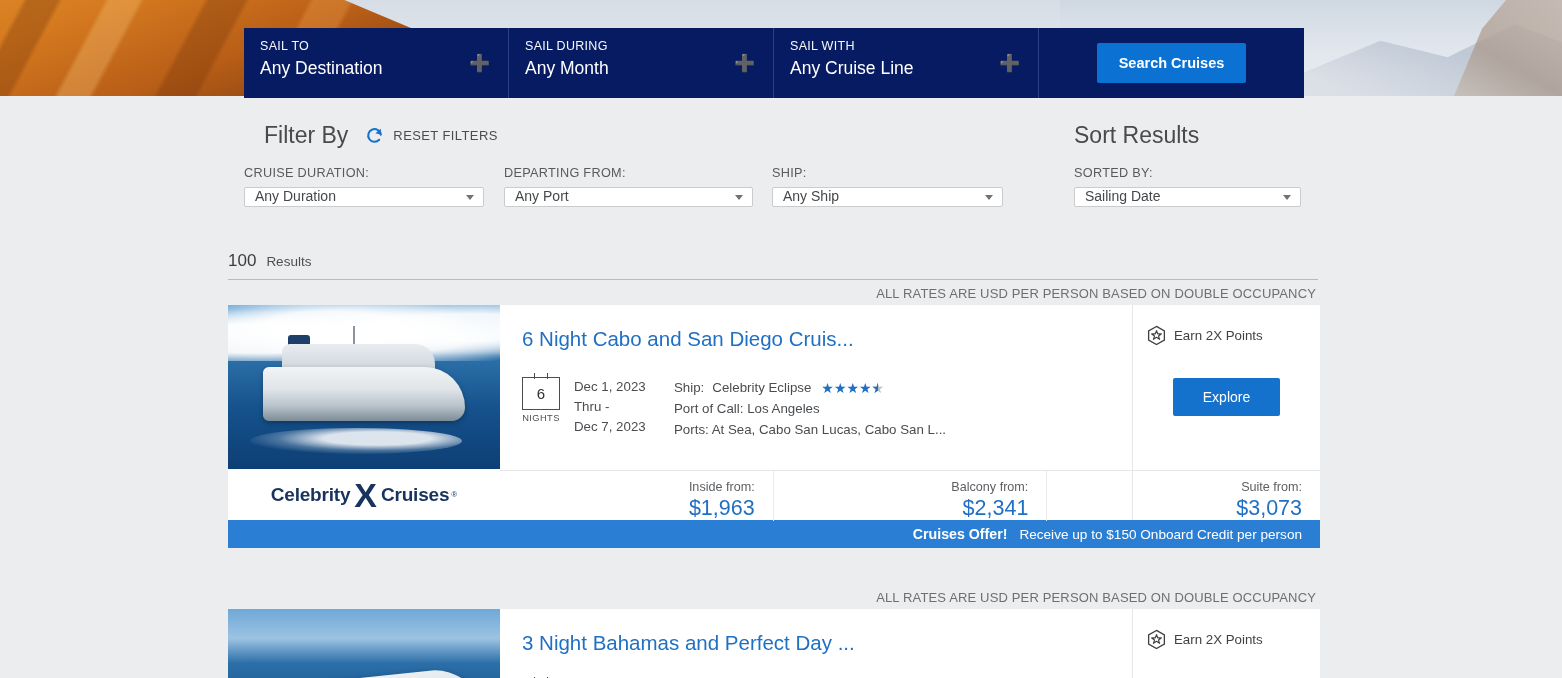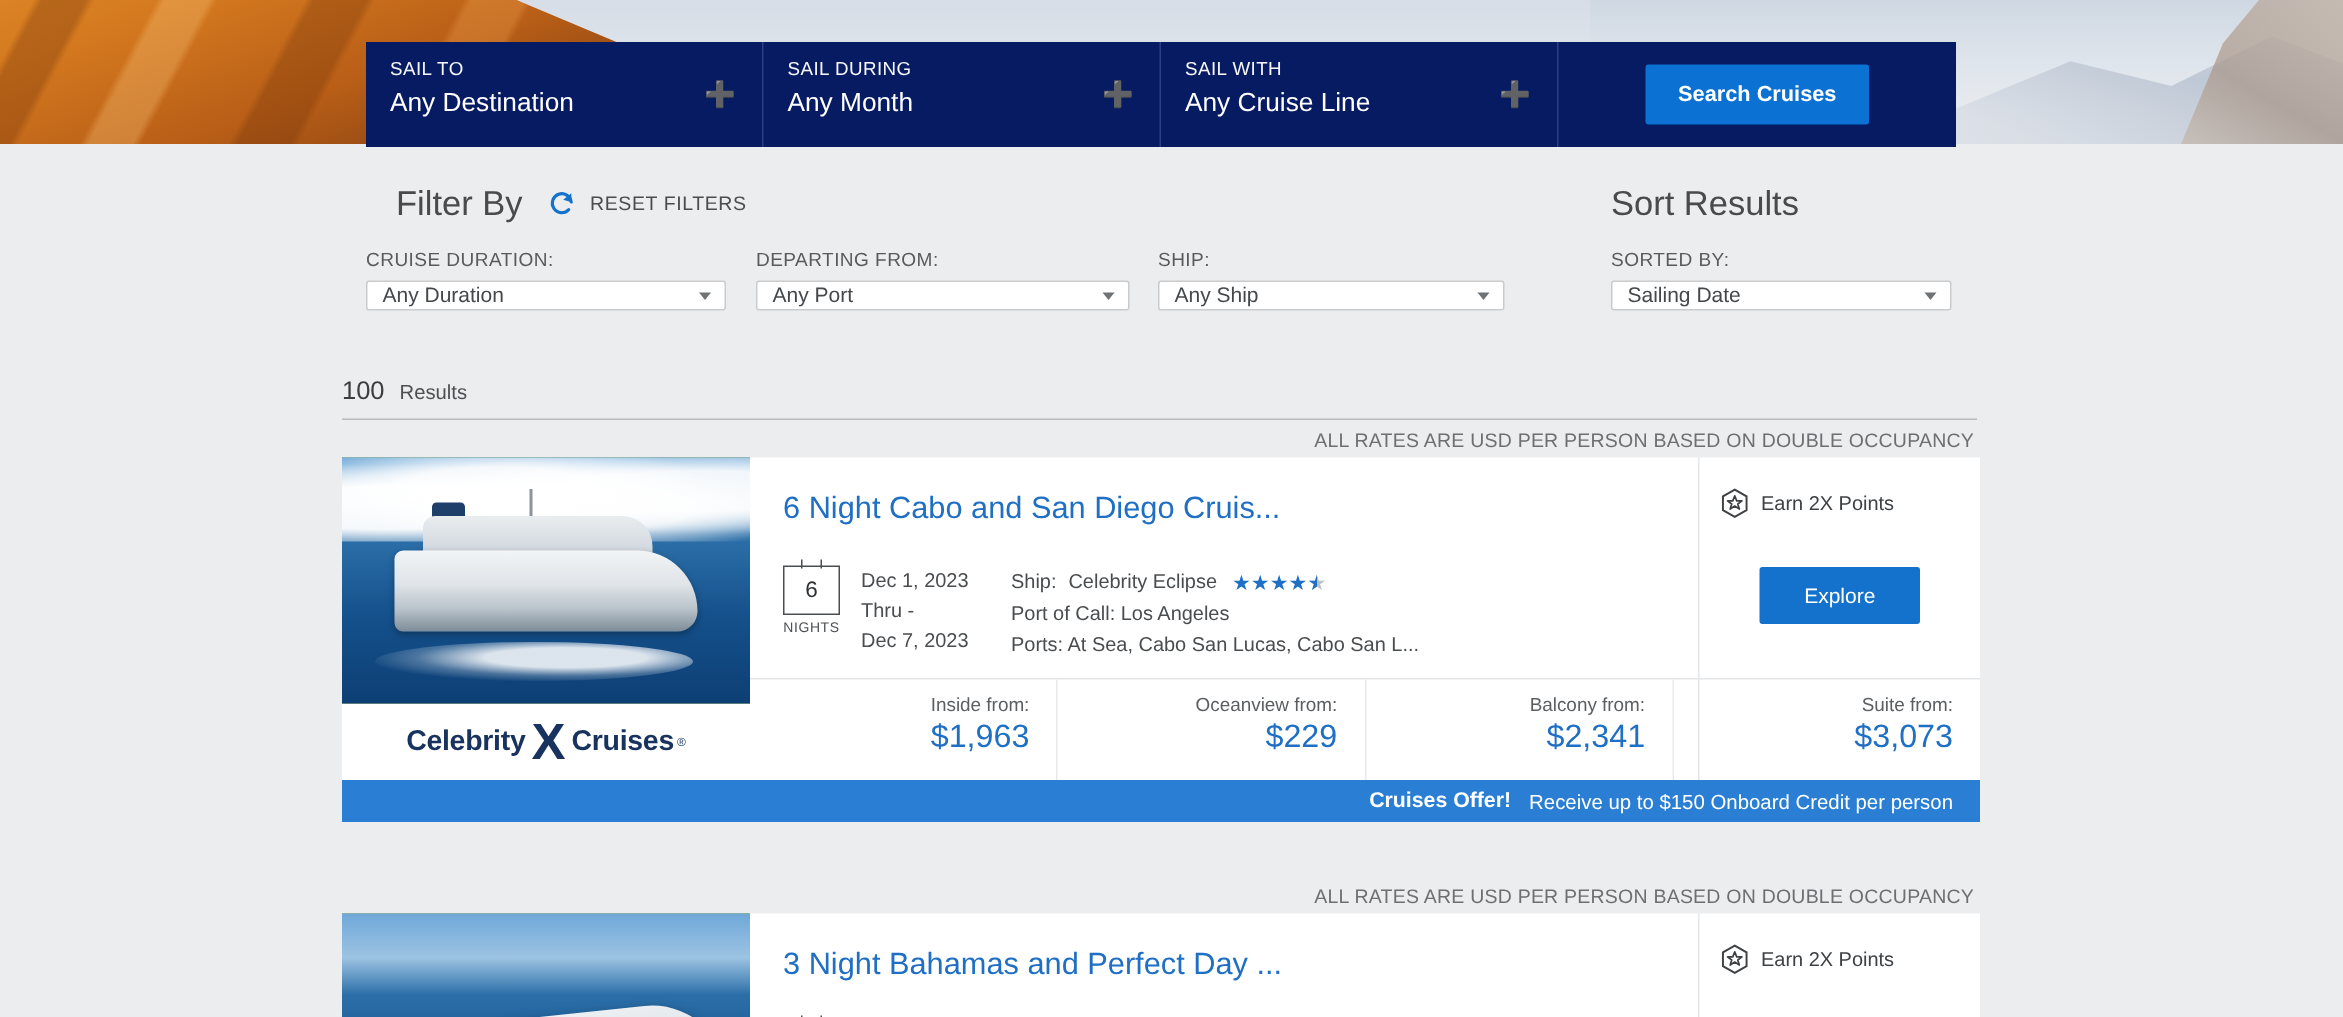--- a/index.html
+++ b/index.html
@@ -262,21 +262,21 @@
   .explore-wrap { display: flex; justify-content: center; margin-top: 32px; }
   .explore-btn {
     background: #1472cd; color: #fff; border: none; border-radius: 2px;
     font-size: 14px; padding: 11px 30px; cursor: pointer;
     font-family: "Liberation Sans", sans-serif;
   }
 
   
   .price-row {
     position: absolute; left: 272px; right: 0; bottom: 0;
-    display: flex; border-top: 1px solid #e4e6e8; height: 68px;
+    display: flex; border-top: 1px solid #e4e6e8; height: 50px; align-items: center;
   }
   .price-cell {
     flex: 1 1 0; border-left: 1px solid #e7e9eb;
     text-align: right; padding: 10px 18px 0 0;
   }
   .price-cell:first-child { border-left: none; }
   .price-lbl { font-size: 12.6px; color: #5c5f62; display: block; margin-bottom: 2px; }
   .price-val { font-size: 21.5px; color: #1f6fc4; }
 
   .offer {
@@ -457,24 +457,20 @@
             <button class="explore-btn">Explore</button>
           </div>
         </div>
 
         <div class="price-row">
           <div class="price-cell">
             <span class="price-lbl">Inside from:</span>
             <span class="price-val">$1,963</span>
           </div>
           <div class="price-cell">
-            <span class="price-lbl">Oceanview from:</span>
-            <span class="price-val">$229</span>
-          </div>
-          <div class="price-cell">
             <span class="price-lbl">Balcony from:</span>
             <span class="price-val">$2,341</span>
           </div>
           <div class="price-cell">
             <span class="price-lbl">Suite from:</span>
             <span class="price-val">$3,073</span>
           </div>
         </div>
       </div>
 

